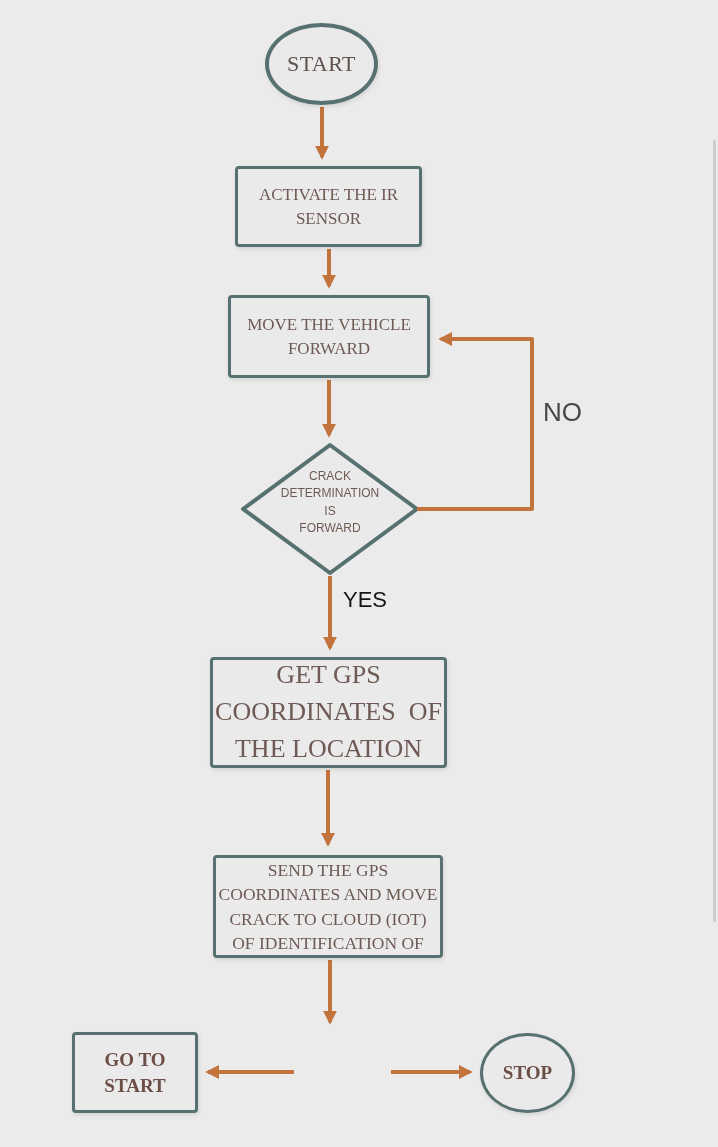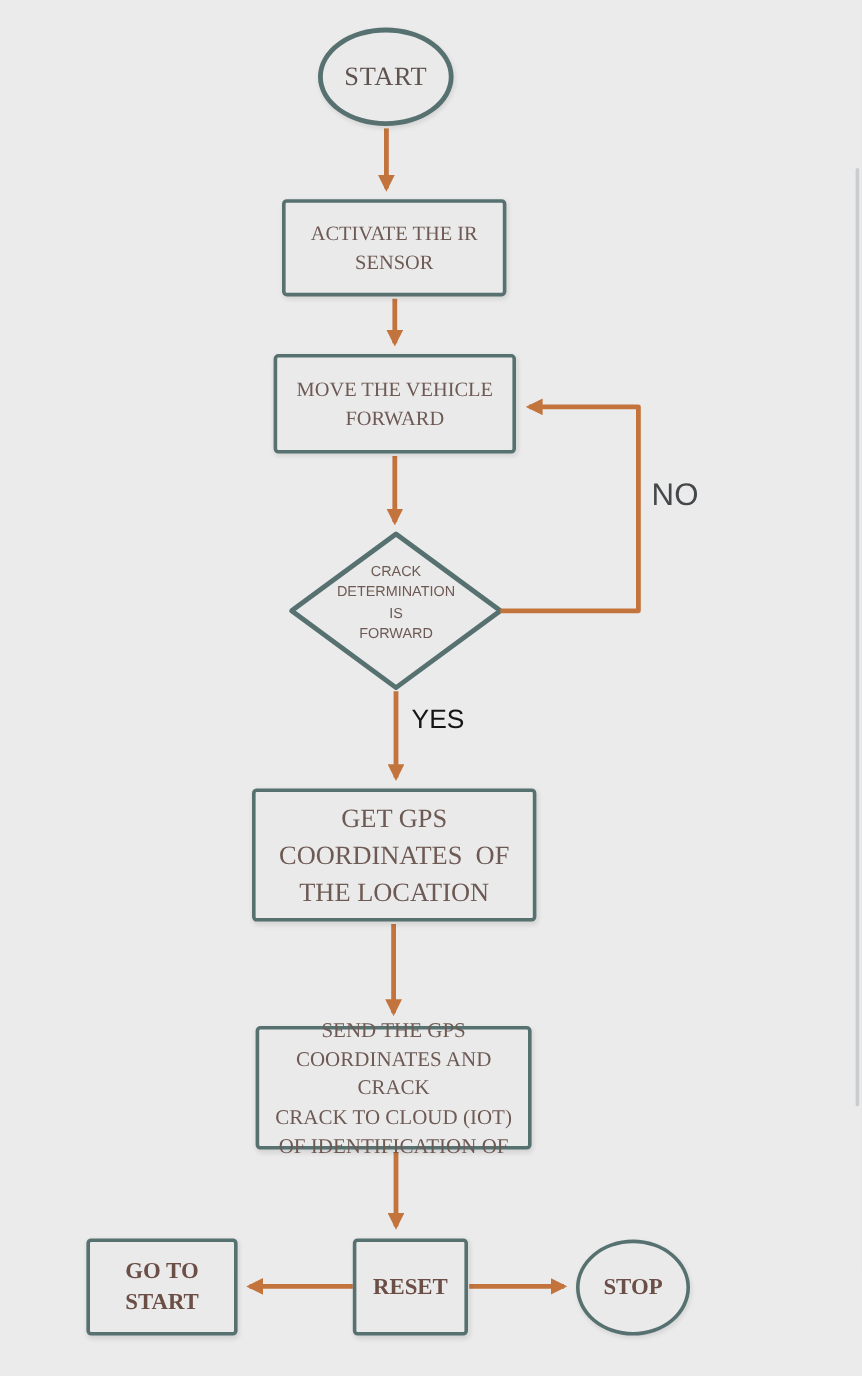--- a/index.html
+++ b/index.html
@@ -24,21 +24,21 @@
     border:3px solid var(--border);background:var(--fill);
     display:flex;flex-direction:column;align-items:center;justify-content:center;
     text-align:center;border-radius:4px;
     box-shadow:1px 2px 4px rgba(0,0,0,.10);
     color:var(--boxtext);
     font-family:Liberation Serif, serif;
   }
   .ellipse{border-radius:50%;border-width:4px;}
   .node-line{white-space:pre-wrap;}
   .txt-process{font-size:17px;line-height:1.37;}
-  .txt-big{font-size:22px;line-height:1.42;}
+  .txt-big{font-size:26px;line-height:1.42;}
   .txt-send{font-size:17.5px;line-height:1.38;}
   .txt-bold{font-size:19px;font-weight:bold;line-height:1.35;color:var(--boldtext);}
   .txt-start{font-size:22px;letter-spacing:.5px;color:var(--starttext);}
   .diamond-label{
     position:absolute;left:255px;top:468px;width:150px;
     font-size:12px;line-height:1.45;color:var(--boxtext);text-align:center;
   }
   .edge-label{position:absolute;}
   .edge-label.no{left:543px;top:397px;font-size:26px;color:var(--nolabel);}
   .edge-label.yes{left:343px;top:587px;font-size:22px;color:var(--yeslabel);}
@@ -100,33 +100,30 @@
   <div class="edge-label yes">YES</div>
 
   <div class="shape txt-big" style="left:210px;top:657px;width:237px;height:111px;">
     <span class="node-line">GET GPS</span>
     <span class="node-line">COORDINATES  OF</span>
     <span class="node-line">THE LOCATION</span>
   </div>
 
   <div class="shape txt-send" style="left:213px;top:855px;width:230px;height:103px;">
     <span class="node-line">SEND THE GPS</span>
-    <span class="node-line">COORDINATES AND CRACK</span>
+    <span class="node-line">COORDINATES AND MOVE</span>
     <span class="node-line">CRACK TO CLOUD (IOT)</span>
     <span class="node-line">OF IDENTIFICATION OF</span>
   </div>
 
   <div class="shape txt-bold" style="left:72px;top:1032px;width:126px;height:81px;">
     <span class="node-line">GO TO</span>
     <span class="node-line">START</span>
   </div>
 
-  <div class="shape txt-bold" style="left:294px;top:1032px;width:96px;height:81px;">
-    <span class="node-line">RESET</span>
-  </div>
 
   <div class="shape ellipse txt-bold" style="left:480px;top:1033px;width:95px;height:80px;border-width:3px;">
     <span class="node-line">STOP</span>
   </div>
 
   <div class="scrollbar-thumb"></div>
 
 </div>
 
 </body></html>

